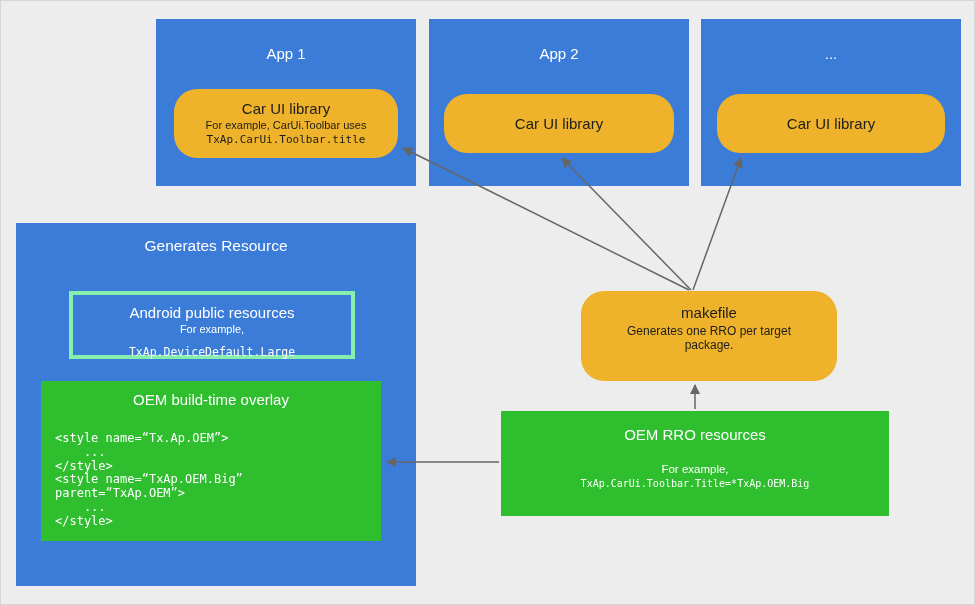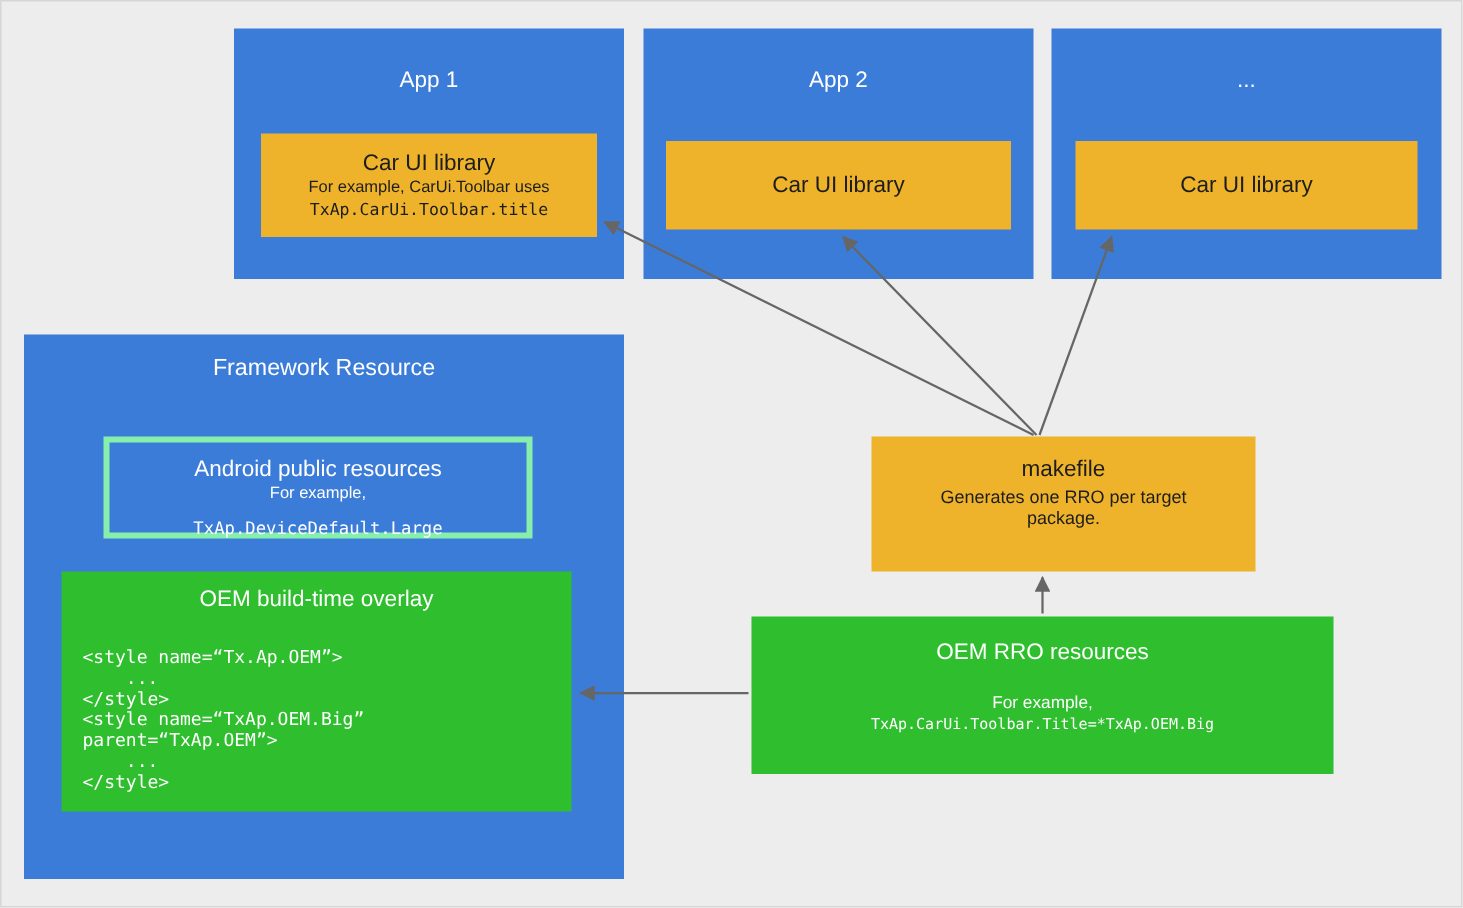--- a/index.html
+++ b/index.html
@@ -8,21 +8,21 @@
     width: 975px;
     height: 605px;
     background: #ededed;
     border: 1px solid #d6d6d6;
     box-sizing: border-box;
     font-family: "Liberation Sans", sans-serif;
     overflow: hidden;
   }
   .box { position: absolute; box-sizing: border-box; }
   .blue   { background: #3b7cd9; color: #ffffff; }
-  .yellow { background: #eeb32a; color: #1d1d1d; }
+  .yellow { background: #eeb32a; color: #1d1d1d; border-radius: 23px; }
   .green  { background: #2ebe2e; color: #ffffff; }
 
   .app-title { padding-top: 26px; text-align: center; font-size: 15px; }
   .fw-title  { padding-top: 14px; text-align: center; font-size: 15.5px; }
 
   .lib-box-1 { left: 18px; top: 70px; width: 224px; height: 69px; text-align: center; }
   .lib-title { padding-top: 11px; font-size: 15px; }
   .lib-sub   { font-size: 11px; margin-top: 2px; }
   .lib-mono  { font-family: "DejaVu Sans Mono", monospace; font-size: 11px; margin-top: 2px; }
 
@@ -77,21 +77,21 @@
   </div>
 
   <div class="box blue" style="left:700px; top:18px; width:260px; height:167px;">
     <div class="app-title">...</div>
     <div class="box yellow lib-box-simple" style="left:16px; width:228px;">
       <div>Car UI library</div>
     </div>
   </div>
 
   <div class="box blue" style="left:15px; top:222px; width:400px; height:363px;">
-    <div class="fw-title">Framework Resource</div>
+    <div class="fw-title">Generates Resource</div>
 
     <div class="box blue pub-box">
       <div class="pub-title">Android public resources</div>
       <div class="pub-sub">For example,</div>
       <div class="pub-mono">TxAp.DeviceDefault.Large</div>
     </div>
 
     <div class="box green ovl-box">
       <div class="ovl-title">OEM build-time overlay</div>
       <div class="ovl-code">&lt;style name=“Tx.Ap.OEM”&gt;

